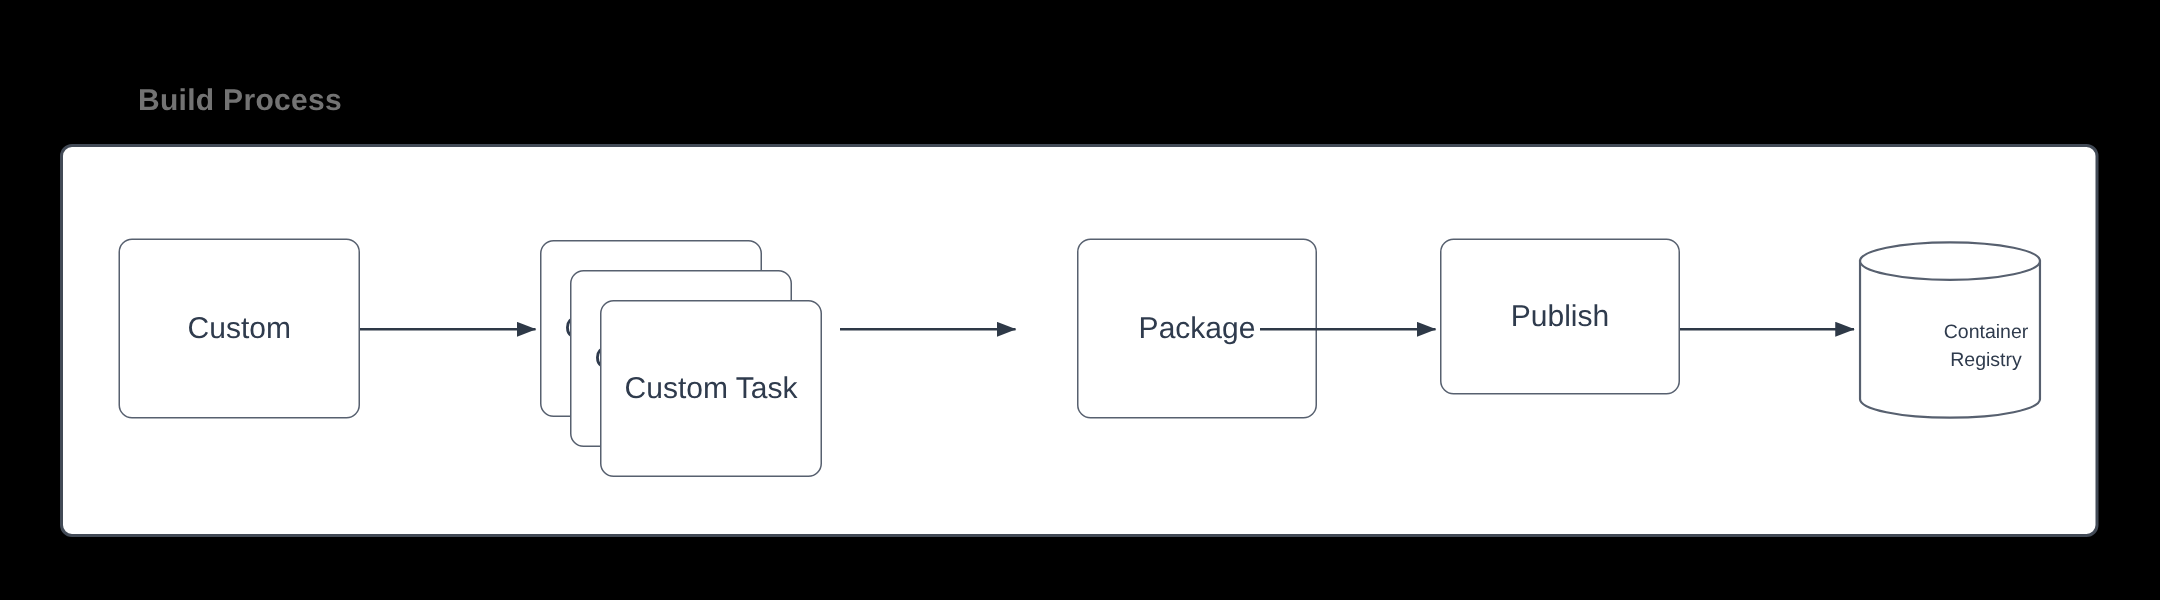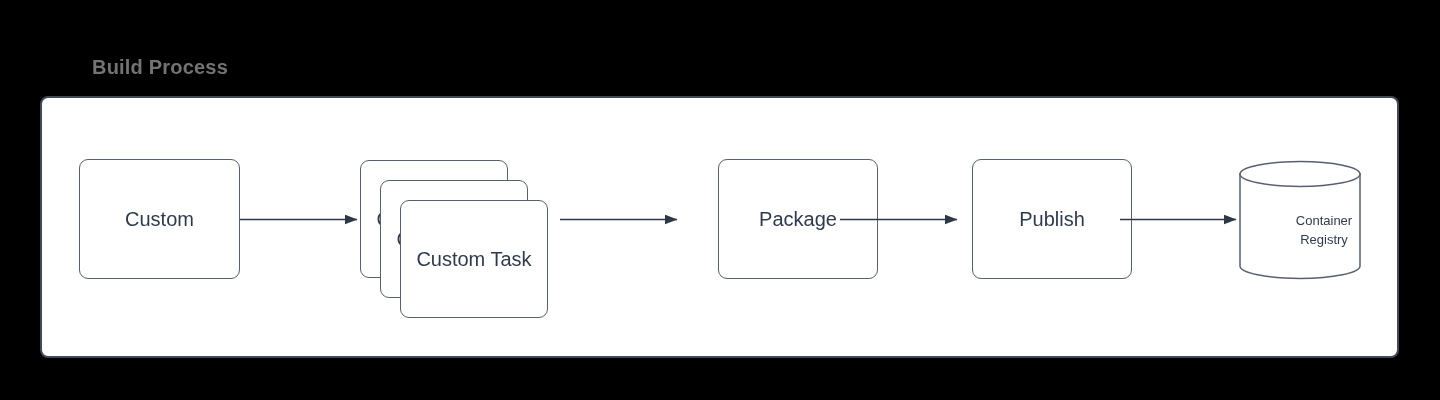--- a/index.html
+++ b/index.html
@@ -42,21 +42,21 @@
     border-radius: 9px;
     display: flex;
     align-items: center;
     justify-content: center;
     font-size: 20px;
     color: #2f3b4d;
     text-align: center;
   }
   .node-builder  { left: 79px;  top: 159px; width: 161px; height: 120px; }
   .node-package  { left: 680px; top: 159px; width: 160px; height: 120px; margin-left: 38px; }
-  .node-publish  { left: 960px; top: 159px; width: 160px; height: 120px; margin-left: 12px; }
+  .node-publish  { left: 960px; top: 159px; width: 160px; height: 104px; }
   .card {
     position: absolute;
     box-sizing: border-box;
     width: 148px;
     height: 118px;
     background: #ffffff;
     border: 1.5px solid #57606f;
     border-radius: 9px;
     display: flex;
     align-items: center;

